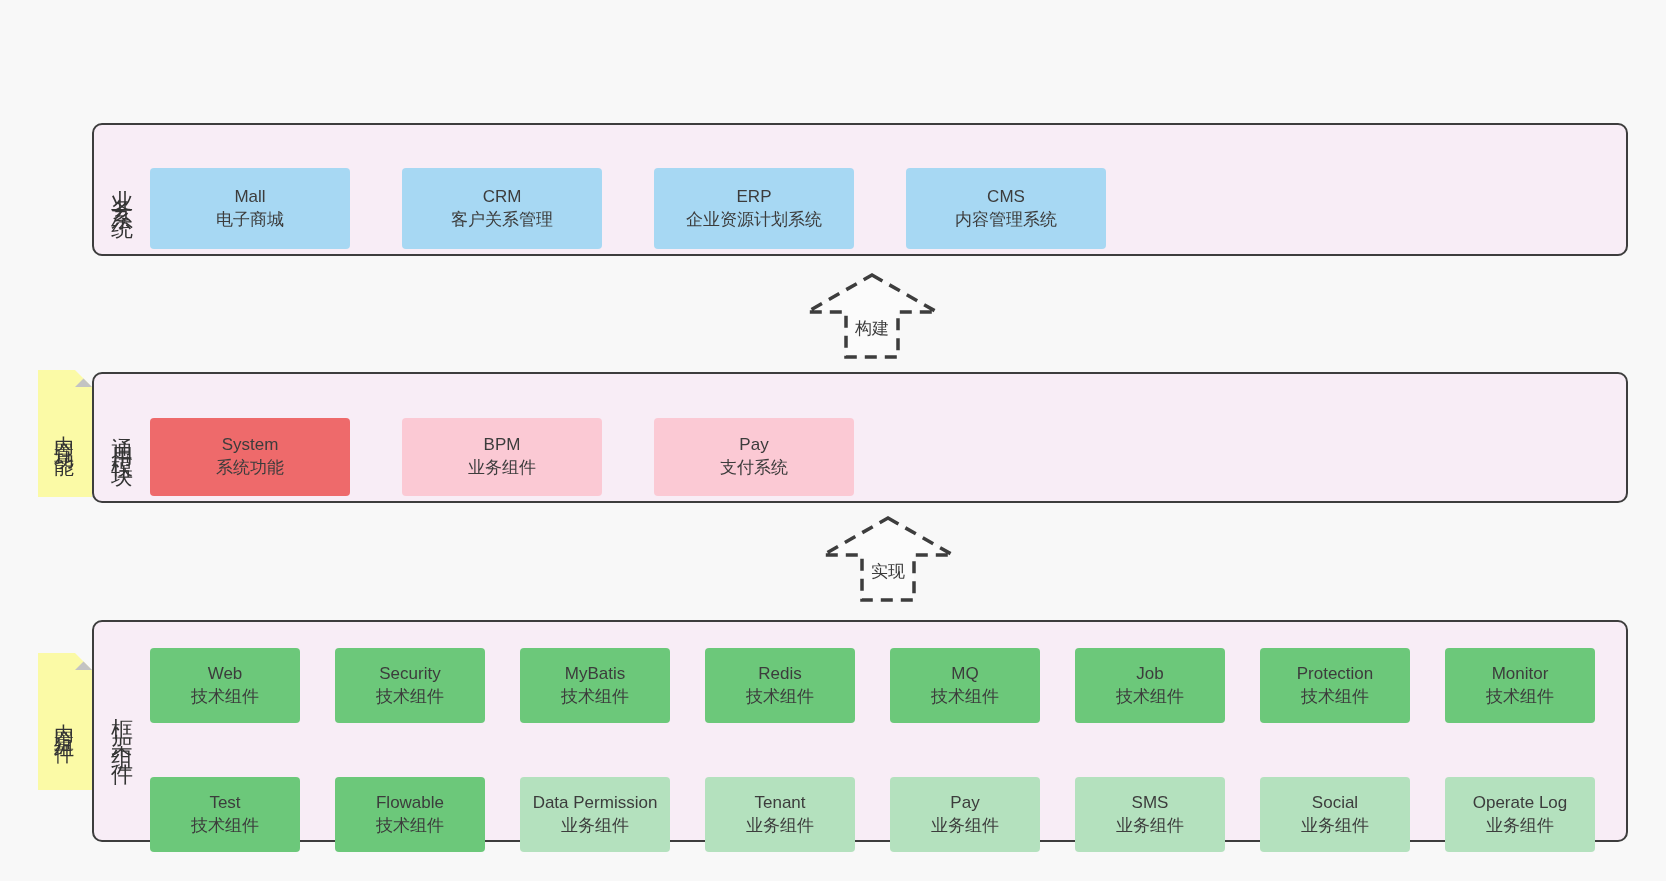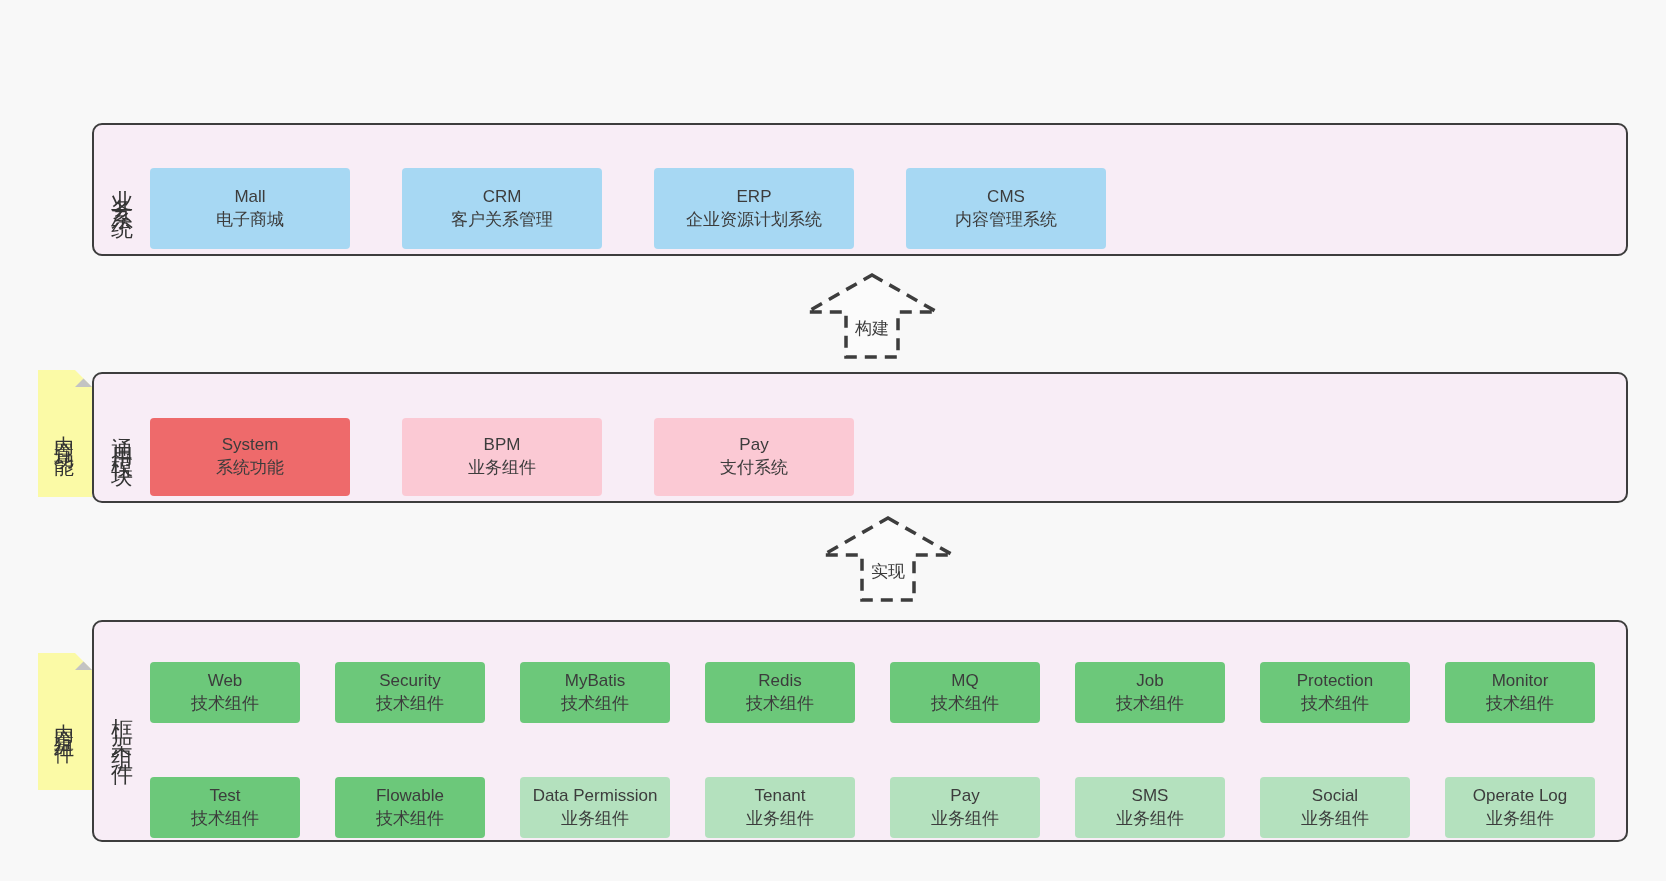--- a/index.html
+++ b/index.html
@@ -39,21 +39,21 @@
 
   
   .box{
     border-radius:4px;
     display:flex;flex-direction:column;align-items:center;justify-content:center;
     text-align:center;font-size:17px;line-height:1.35;
     padding:4px 6px;box-sizing:border-box;margin-top:38px;
   }
   .band-top .box{height:81px;}
   .band-mid .box{height:78px;text-align:right;}
-  .band-bot .box{height:61px;}
+  .band-bot .box{height:75px;}
   .box.blue{background:var(--blue,#a7d8f3);}
   .box.red{background:var(--red,#ee6a6b);}
   .box.pink{background:var(--pink,#fbc9d4);}
   .box.green{background:var(--green,#6cc87a);}
   .box.light_green{background:var(--light-green,#b4e1be);}
 
   
   .note{
     position:absolute;left:38px;width:54px;box-sizing:border-box;
     background:var(--note-bg,#fbfaa6);

